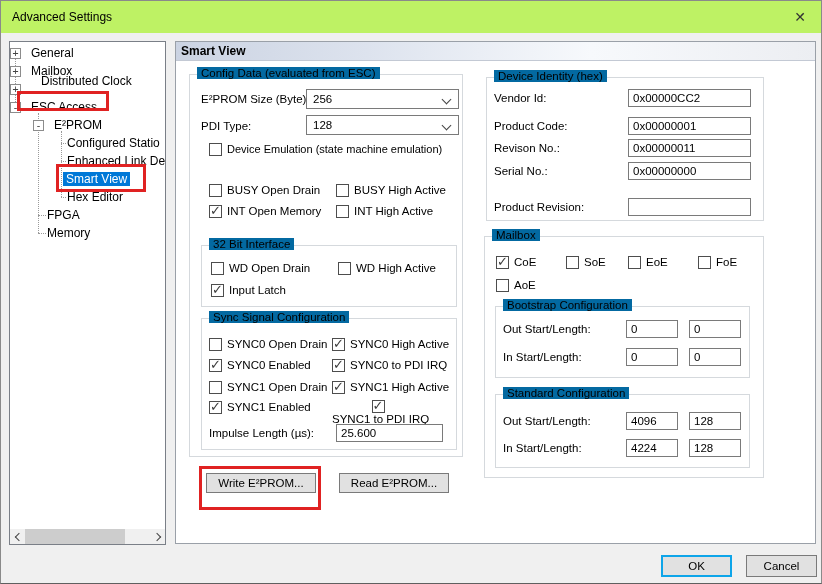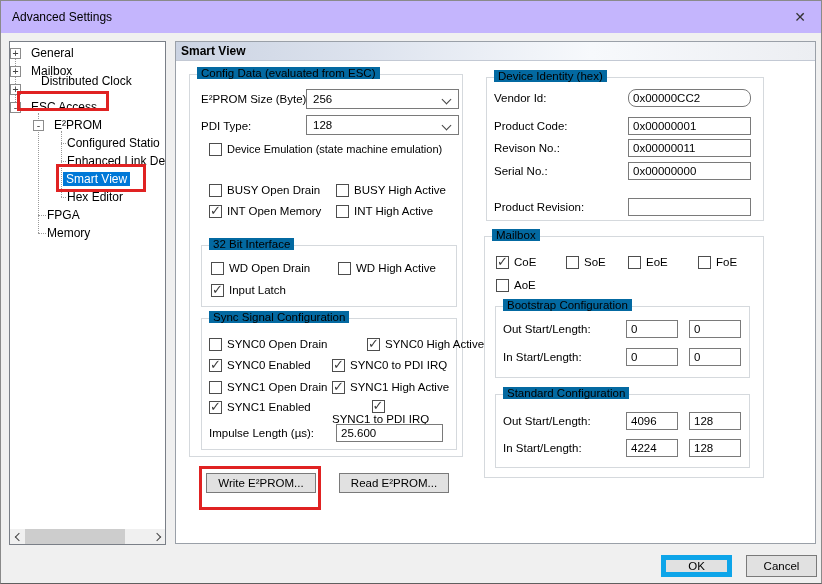--- a/index.html
+++ b/index.html
@@ -6,21 +6,21 @@
   #window{
     position:relative;width:822px;height:584px;
     background:#f0f0f0;
     border:1px solid #8a8a8a;border-bottom-color:#5f5f5f;
     box-sizing:border-box;
     font-family:"Liberation Sans", sans-serif;
     font-size:11.5px;color:#000;overflow:hidden;
   }
 
   
-  .titlebar{position:absolute;left:0;top:0;width:100%;height:32px;background:#c4b5fd;}
+  .titlebar{position:absolute;left:0;top:0;width:100%;height:32px;background:#bef264;}
   .title{position:absolute;left:11px;top:9px;font-size:12px;}
   .closebtn{position:absolute;right:8px;top:4px;width:26px;height:24px;display:flex;align-items:center;justify-content:center;font-size:14px;color:#333;cursor:pointer;}
 
   
   .treepanel{position:absolute;left:8px;top:40px;width:157px;height:504px;background:#fff;border:1px solid #7a7f87;box-sizing:border-box;}
   .rightpanel{position:absolute;left:174px;top:40px;width:641px;height:503px;background:#fff;border:1px solid #9aa0a8;box-sizing:border-box;}
   .panelheader{position:absolute;left:175px;top:41px;width:639px;height:19px;
     background:linear-gradient(90deg,#cbd3e2 0%,#dde3ee 30%,#f7f9fc 65%,#eceef2 100%);
     border-bottom:1px solid #c3c9d4;display:flex;align-items:center;box-sizing:border-box;}
   .panelheader span{font-weight:bold;font-size:12px;padding-left:5px;}
@@ -49,21 +49,21 @@
 
   
   .lbl{position:absolute;white-space:nowrap;}
   .cbrow{position:absolute;display:flex;align-items:center;height:14px;white-space:nowrap;cursor:default;}
   .cb{width:13px;height:13px;border:1px solid #4d4d4d;background:#fff;position:relative;box-sizing:border-box;flex:0 0 13px;margin-right:5px;}
   .cb[data-checked="true"]::after{content:"✓";position:absolute;left:0px;top:-3px;font-size:13px;color:#3b3b3b;}
   .field{position:absolute;border:1px solid #7a7a7a;background:#fff;box-sizing:border-box;font-family:inherit;font-size:11.5px;padding:0 4px;color:#000;outline:none;}
   .combo{position:absolute;border:1px solid #7a7a7a;background:#fff;box-sizing:border-box;display:flex;align-items:center;padding:0 22px 0 6px;cursor:default;}
   .combo .chevdn{position:absolute;right:8px;top:6px;width:6px;height:6px;border:solid #444;border-width:0 0 1.4px 1.4px;transform:rotate(-45deg);}
   .btn{position:absolute;background:#e1e1e1;border:1px solid #7a7a7a;box-sizing:border-box;display:flex;align-items:center;justify-content:center;font-family:inherit;font-size:11.5px;cursor:pointer;}
-  .btn-ok{border:5px solid #0ea5e9;}
+  .btn-ok{border:2px solid #0ea5e9;}
   .redbox{position:absolute;border:3px solid #e02222;box-sizing:border-box;pointer-events:none;}
 </style>
 </head>
 <body>
 
 <div id="window">
 
   <div class="titlebar">
     <div class="title">Advanced Settings</div>
     <div class="closebtn">✕</div>
@@ -168,21 +168,21 @@
     <span>Input Latch</span>
   </div>
 
   <div class="group" style="left:200px;top:317px;width:256px;height:132px;">
     <span class="legend">Sync Signal Configuration</span>
   </div>
   <div class="cbrow" style="left:208px;top:336px;">
     <span class="cb" data-checked="false"></span>
     <span>SYNC0 Open Drain</span>
   </div>
-  <div class="cbrow" style="left:331px;top:336px;margin-left:35px;">
+  <div class="cbrow" style="left:331px;top:336px;">
     <span class="cb" data-checked="true"></span>
     <span>SYNC0 High Active</span>
   </div>
   <div class="cbrow" style="left:208px;top:357px;">
     <span class="cb" data-checked="true"></span>
     <span>SYNC0 Enabled</span>
   </div>
   <div class="cbrow" style="left:331px;top:357px;">
     <span class="cb" data-checked="true"></span>
     <span>SYNC0 to PDI IRQ</span>
@@ -206,21 +206,21 @@
   <div class="lbl" style="left:208px;top:426px;">Impulse Length (µs):</div>
   <input class="field" style="left: 335px; top: 423px; width: 107px; height: 18px;" value="25.600">
 
   <button class="btn" style="left:205px;top:472px;width:110px;height:20px;">Write E²PROM...</button>
   <button class="btn" style="left:338px;top:472px;width:110px;height:20px;">Read E²PROM...</button>
 
   <div class="group" style="left:485px;top:76px;width:278px;height:144px;">
     <span class="legend">Device Identity (hex)</span>
   </div>
   <div class="lbl" style="left:493px;top:91px;">Vendor Id:</div>
-  <input class="field" style="left: 627px; top: 88px; width: 123px; height: 18px; border-radius: 8px;" value="0x00000CC2">
+  <input class="field" style="left: 627px; top: 88px; width: 123px; height: 18px;" value="0x00000CC2">
   <div class="lbl" style="left:493px;top:119px;">Product Code:</div>
   <input class="field" style="left: 627px; top: 116px; width: 123px; height: 18px;" value="0x00000001">
   <div class="lbl" style="left:493px;top:141px;">Revison No.:</div>
   <input class="field" style="left: 627px; top: 138px; width: 123px; height: 18px;" value="0x00000011">
   <div class="lbl" style="left:493px;top:164px;">Serial No.:</div>
   <input class="field" style="left: 627px; top: 161px; width: 123px; height: 18px;" value="0x00000000">
   <div class="lbl" style="left:493px;top:200px;">Product Revision:</div>
   <input class="field" style="left: 627px; top: 197px; width: 123px; height: 18px;" value="">
 
   <div class="group" style="left:483px;top:235px;width:280px;height:242px;">

